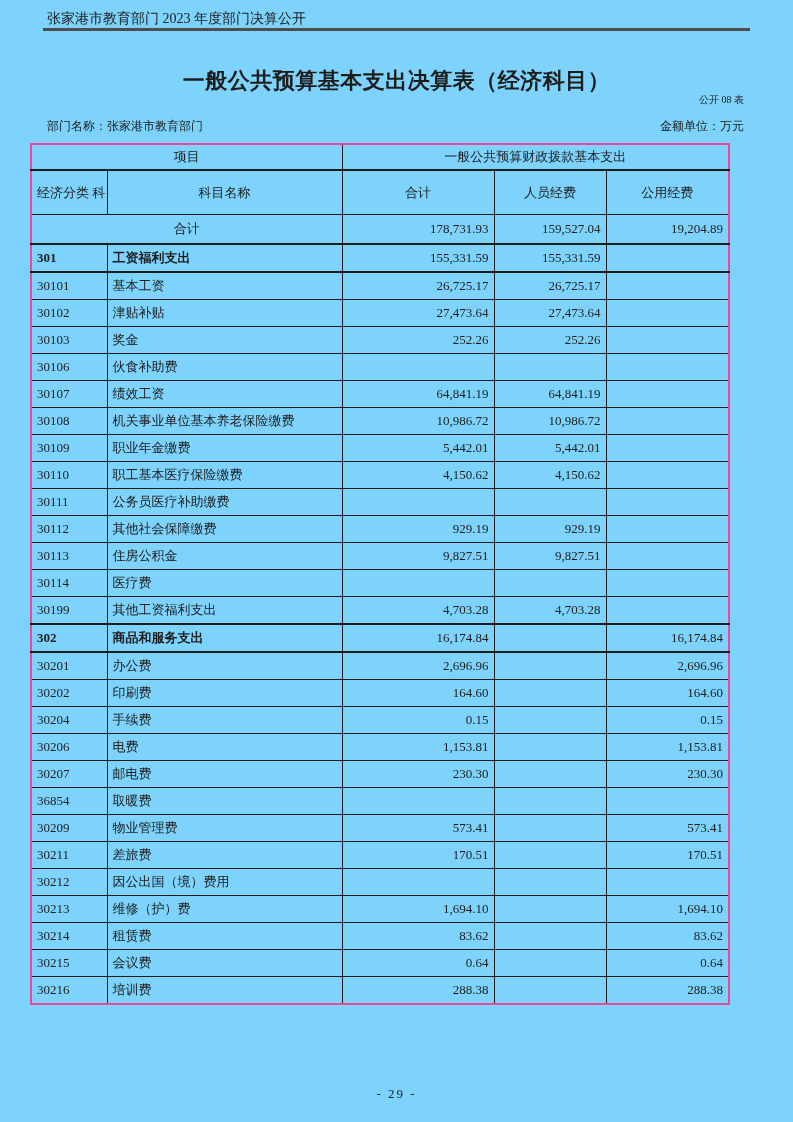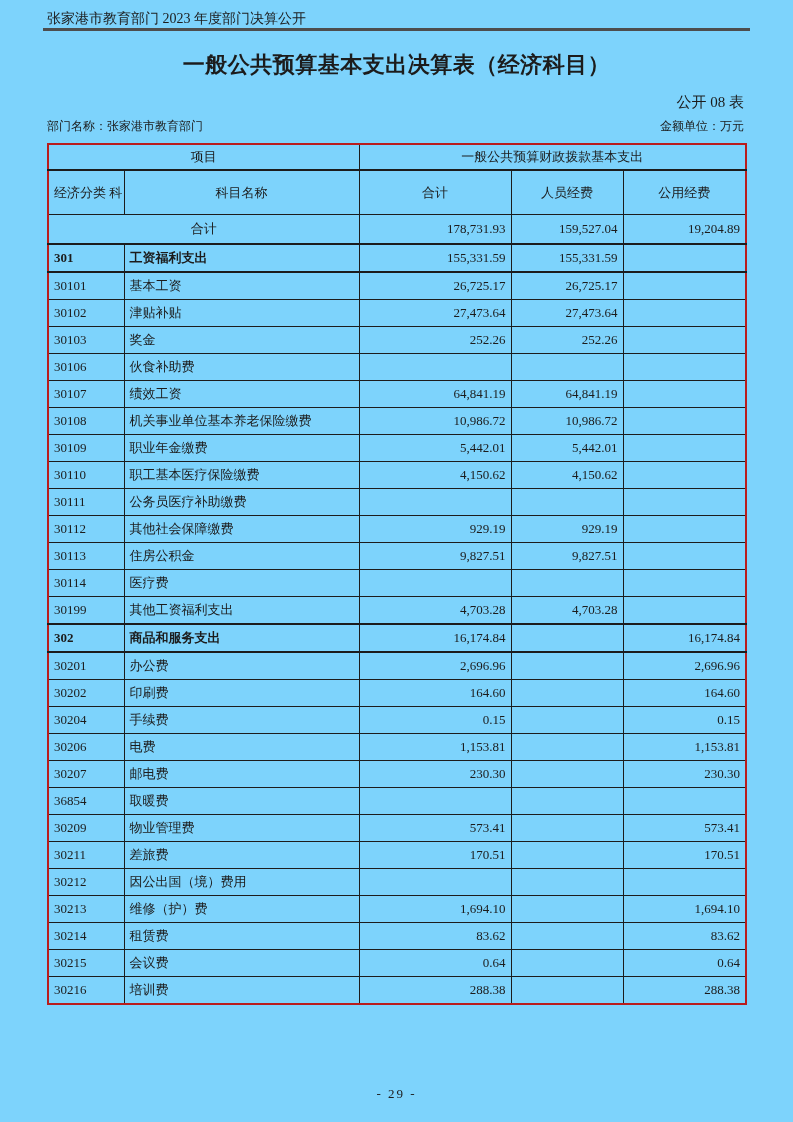--- a/index.html
+++ b/index.html
@@ -26,49 +26,49 @@
     top: 28px;
     width: 707px;
     height: 3px;
     background: #4d4d4d;
   }
   .title {
     position: absolute;
     left: 0;
     right: 0;
     top: 50px;
-    margin: 0;
+    margin: 16px;
     text-align: center;
     font-size: 22px;
     font-weight: bold;
     letter-spacing: 0.5px;
   }
   .table-code {
     position: absolute;
     right: 49px;
     top: 93px;
-    font-size: 15px;
+    font-size: 10px;
   }
   .meta-row {
     position: absolute;
     left: 47px;
     right: 49px;
     top: 118px;
     display: flex;
     justify-content: space-between;
     font-size: 12px;
   }
   table.budget {
     position: absolute;
-    left: 47px;
+    left: 30px;
     top: 143px;
     width: 698px;
     border-collapse: collapse;
     table-layout: fixed;
-    border: 2px solid #b91c1c;
+    border: 2px solid #ec4899;
   }
   table.budget th, table.budget td {
     border: 1px solid #1c1c1c;
     font-weight: normal;
     font-size: 13px;
     padding: 0 5px;
     overflow: hidden;
     white-space: nowrap;
   }
   tr.hdr-group th { height: 24px; border-bottom: 2px solid #1c1c1c; text-align: center; }

